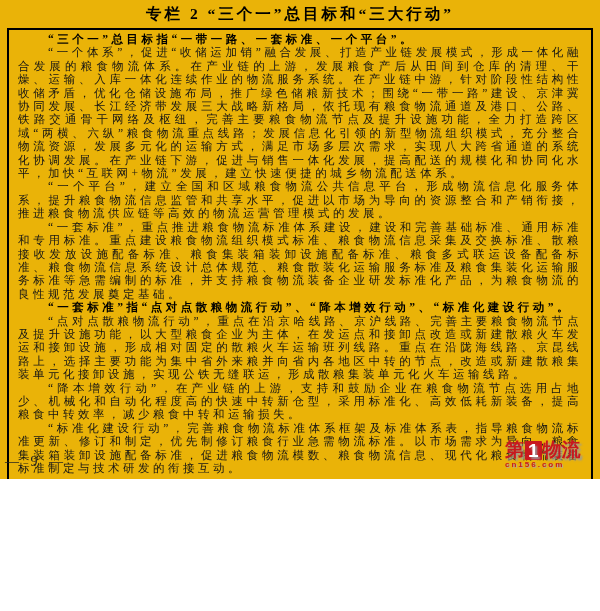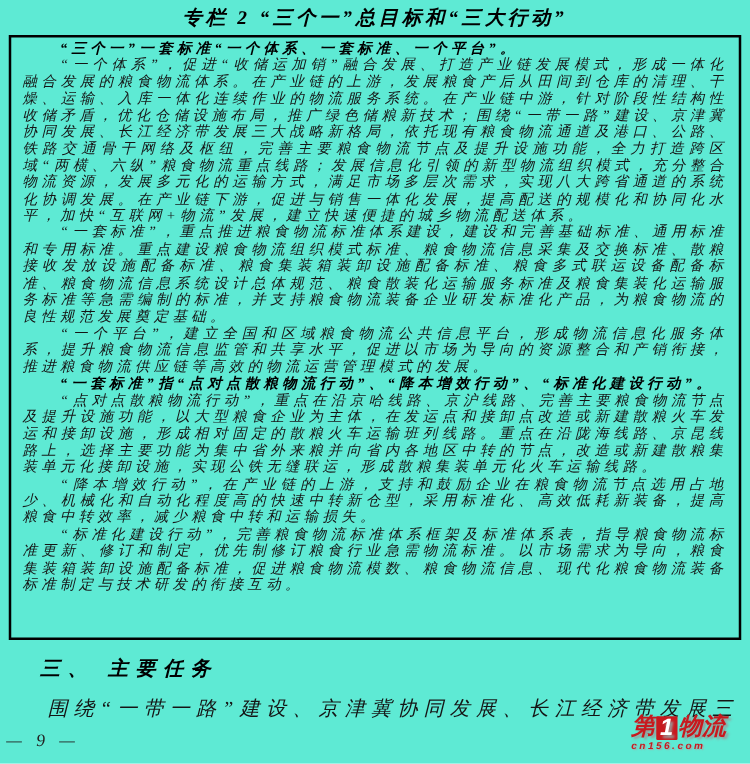--- a/index.html
+++ b/index.html
@@ -3,26 +3,25 @@
 <meta charset="utf-8">
 <style>
   html, body {
     margin: 0;
     padding: 0;
     background: #ffffff;
   }
   .page {
     position: relative;
     width: 600px;
-    height: 611px;
-    background: #5eead4;
+    height: 479px;
+    background: #eab308;
     color: #111111;
     font-family: "Liberation Serif", "DejaVu Serif", serif;
     overflow: hidden;
-    font-style: italic;
   }
   .page-title {
     margin: 4px 0 3px 0;
     text-align: center;
     font-weight: bold;
     font-size: 15.5px;
     letter-spacing: 3px;
     color: #000000;
   }
   .column-box {
@@ -105,24 +104,24 @@
   }
 </style>
 </head>
 <body>
 
 <div class="page">
 
   <div class="page-title">专栏 2 “三个一”总目标和“三大行动”</div>
 
   <div class="column-box">
-    <p class="bold-line">“三个一”一套标准“一个体系、一套标准、一个平台”。</p>
+    <p class="bold-line">“三个一”总目标指“一带一路、一套标准、一个平台”。</p>
     <p>“一个体系”，促进“收储运加销”融合发展、打造产业链发展模式，形成一体化融合发展的粮食物流体系。在产业链的上游，发展粮食产后从田间到仓库的清理、干燥、运输、入库一体化连续作业的物流服务系统。在产业链中游，针对阶段性结构性收储矛盾，优化仓储设施布局，推广绿色储粮新技术；围绕“一带一路”建设、京津冀协同发展、长江经济带发展三大战略新格局，依托现有粮食物流通道及港口、公路、铁路交通骨干网络及枢纽，完善主要粮食物流节点及提升设施功能，全力打造跨区域“两横、六纵”粮食物流重点线路；发展信息化引领的新型物流组织模式，充分整合物流资源，发展多元化的运输方式，满足市场多层次需求，实现八大跨省通道的系统化协调发展。在产业链下游，促进与销售一体化发展，提高配送的规模化和协同化水平，加快“互联网+物流”发展，建立快速便捷的城乡物流配送体系。</p>
+    <p>“一个平台”，建立全国和区域粮食物流公共信息平台，形成物流信息化服务体系，提升粮食物流信息监管和共享水平，促进以市场为导向的资源整合和产销衔接，推进粮食物流供应链等高效的物流运营管理模式的发展。</p>
     <p>“一套标准”，重点推进粮食物流标准体系建设，建设和完善基础标准、通用标准和专用标准。重点建设粮食物流组织模式标准、粮食物流信息采集及交换标准、散粮接收发放设施配备标准、粮食集装箱装卸设施配备标准、粮食多式联运设备配备标准、粮食物流信息系统设计总体规范、粮食散装化运输服务标准及粮食集装化运输服务标准等急需编制的标准，并支持粮食物流装备企业研发标准化产品，为粮食物流的良性规范发展奠定基础。</p>
-    <p>“一个平台”，建立全国和区域粮食物流公共信息平台，形成物流信息化服务体系，提升粮食物流信息监管和共享水平，促进以市场为导向的资源整合和产销衔接，推进粮食物流供应链等高效的物流运营管理模式的发展。</p>
     <p class="bold-line">“一套标准”指“点对点散粮物流行动”、“降本增效行动”、“标准化建设行动”。</p>
     <p>“点对点散粮物流行动”，重点在沿京哈线路、京沪线路、完善主要粮食物流节点及提升设施功能，以大型粮食企业为主体，在发运点和接卸点改造或新建散粮火车发运和接卸设施，形成相对固定的散粮火车运输班列线路。重点在沿陇海线路、京昆线路上，选择主要功能为集中省外来粮并向省内各地区中转的节点，改造或新建散粮集装单元化接卸设施，实现公铁无缝联运，形成散粮集装单元化火车运输线路。</p>
     <p>“降本增效行动”，在产业链的上游，支持和鼓励企业在粮食物流节点选用占地少、机械化和自动化程度高的快速中转新仓型，采用标准化、高效低耗新装备，提高粮食中转效率，减少粮食中转和运输损失。</p>
     <p>“标准化建设行动”，完善粮食物流标准体系框架及标准体系表，指导粮食物流标准更新、修订和制定，优先制修订粮食行业急需物流标准。以市场需求为导向，粮食集装箱装卸设施配备标准，促进粮食物流模数、粮食物流信息、现代化粮食物流装备标准制定与技术研发的衔接互动。</p>
   </div>
 
   <div class="section-heading">三、 主要任务</div>
 
   <div class="body-paragraph">围绕“一带一路”建设、京津冀协同发展、长江经济带发展三</div>
 

